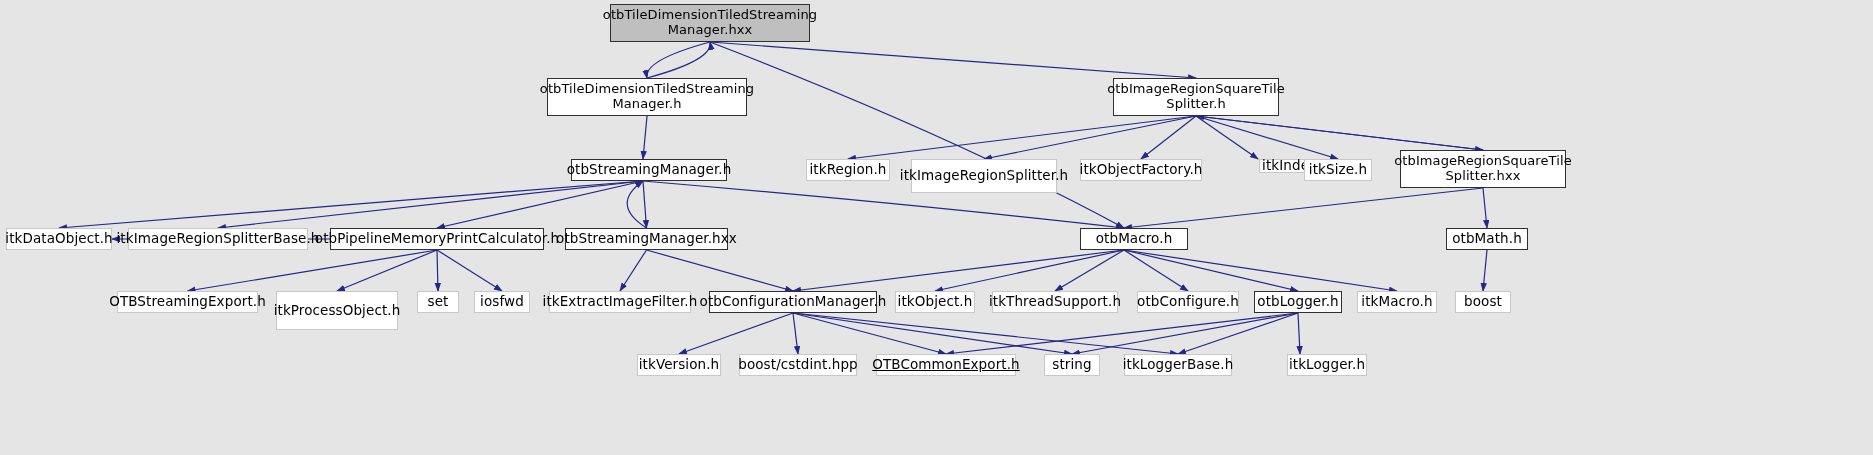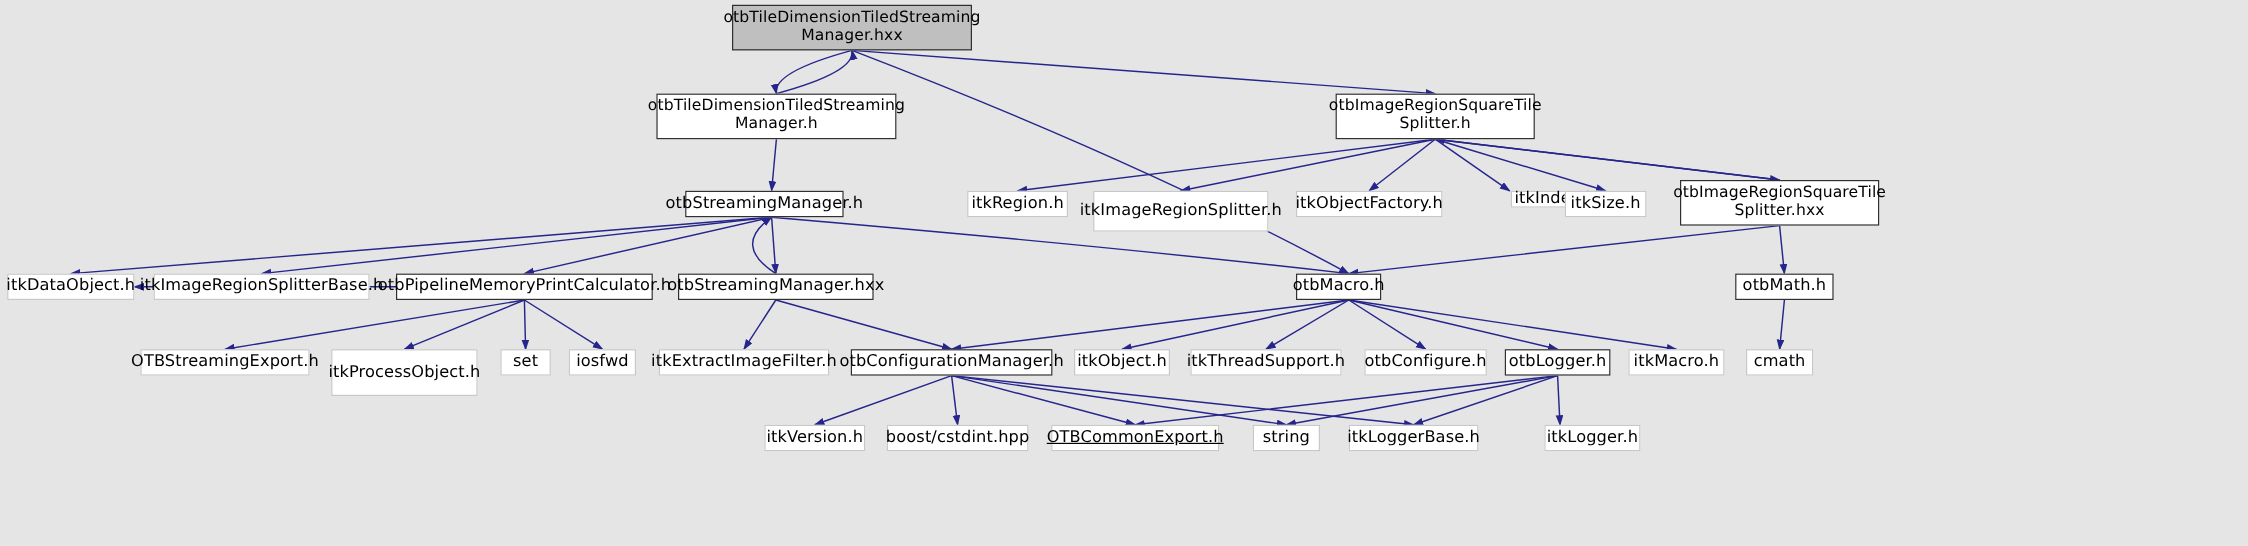--- a/index.html
+++ b/index.html
@@ -68,46 +68,46 @@
         <path d="M1298,313 L1300,354" marker-end="url(#ah)"></path>
       </g>
   </svg>
   <div id="node-layer">
       <div class="node root" style="left: 610px; top: 4px; width: 200px; height: 38px; font-size: 13px;">otbTileDimensionTiledStreaming
 Manager.hxx</div>
       <div class="node bold" style="left: 547px; top: 78px; width: 200px; height: 38px; font-size: 13px;">otbTileDimensionTiledStreaming
 Manager.h</div>
       <div class="node bold" style="left: 1113px; top: 78px; width: 166px; height: 38px; font-size: 13px;">otbImageRegionSquareTile
 Splitter.h</div>
-      <div class="node bold" style="left: 571px; top: 159px; width: 132px; height: 22px;">otbStreamingManager.h</div>
+      <div class="node bold" style="left: 571px; top: 159px; width: 156px; height: 22px;">otbStreamingManager.h</div>
       <div class="node" style="left: 806px; top: 159px; width: 84px; height: 22px;">itkRegion.h</div>
       <div class="node" style="left: 911px; top: 159px; width: 146px; height: 34px;">itkImageRegionSplitter.h</div>
       <div class="node" style="left: 1080px; top: 159px; width: 122px; height: 22px;">itkObjectFactory.h</div>
       <div class="node" style="left: 1221px; top: 159px; width: 74px; height: 14px; margin-left: 38px;">itkIndex.h</div>
       <div class="node" style="left: 1304px; top: 159px; width: 68px; height: 22px;">itkSize.h</div>
       <div class="node bold" style="left: 1400px; top: 150px; width: 166px; height: 38px; font-size: 13px;">otbImageRegionSquareTile
 Splitter.hxx</div>
       <div class="node" style="left: 6px; top: 228px; width: 106px; height: 22px;">itkDataObject.h</div>
       <div class="node" style="left: 128px; top: 228px; width: 180px; height: 22px;">itkImageRegionSplitterBase.h</div>
       <div class="node bold" style="left: 330px; top: 228px; width: 214px; height: 22px;">otbPipelineMemoryPrintCalculator.h</div>
       <div class="node bold" style="left: 565px; top: 228px; width: 163px; height: 22px;">otbStreamingManager.hxx</div>
-      <div class="node bold" style="left: 1080px; top: 228px; width: 71px; height: 22px;">otbMacro.h</div>
+      <div class="node bold" style="left: 1080px; top: 228px; width: 108px; height: 22px;">otbMacro.h</div>
       <div class="node bold" style="left: 1446px; top: 228px; width: 82px; height: 22px;">otbMath.h</div>
       <div class="node" style="left: 117px; top: 291px; width: 141px; height: 22px;">OTBStreamingExport.h</div>
       <div class="node" style="left: 276px; top: 291px; width: 122px; height: 39px;">itkProcessObject.h</div>
       <div class="node" style="left: 417px; top: 291px; width: 42px; height: 22px;">set</div>
       <div class="node" style="left: 474px; top: 291px; width: 56px; height: 22px;">iosfwd</div>
       <div class="node" style="left: 549px; top: 291px; width: 142px; height: 22px;">itkExtractImageFilter.h</div>
       <div class="node bold" style="left: 709px; top: 291px; width: 168px; height: 22px;">otbConfigurationManager.h</div>
       <div class="node" style="left: 895px; top: 291px; width: 80px; height: 22px;">itkObject.h</div>
       <div class="node" style="left: 992px; top: 291px; width: 126px; height: 22px;">itkThreadSupport.h</div>
       <div class="node" style="left: 1137px; top: 291px; width: 102px; height: 22px;">otbConfigure.h</div>
       <div class="node bold" style="left: 1254px; top: 291px; width: 88px; height: 22px;">otbLogger.h</div>
       <div class="node" style="left: 1357px; top: 291px; width: 80px; height: 22px;">itkMacro.h</div>
-      <div class="node" style="left: 1455px; top: 291px; width: 56px; height: 22px;">cmath</div>
+      <div class="node" style="left: 1455px; top: 291px; width: 56px; height: 22px;">boost</div>
       <div class="node" style="left: 637px; top: 354px; width: 84px; height: 22px;">itkVersion.h</div>
       <div class="node" style="left: 739px; top: 354px; width: 118px; height: 22px;">boost/cstdint.hpp</div>
       <div class="node" style="left: 876px; top: 354px; width: 140px; height: 22px; text-decoration: underline;">OTBCommonExport.h</div>
       <div class="node" style="left: 1044px; top: 354px; width: 56px; height: 22px;">string</div>
       <div class="node" style="left: 1124px; top: 354px; width: 108px; height: 22px;">itkLoggerBase.h</div>
       <div class="node" style="left: 1260px; top: 354px; width: 80px; height: 22px; margin-left: 27px;">itkLogger.h</div>
     </div>
 </div>
 
 </body></html>

